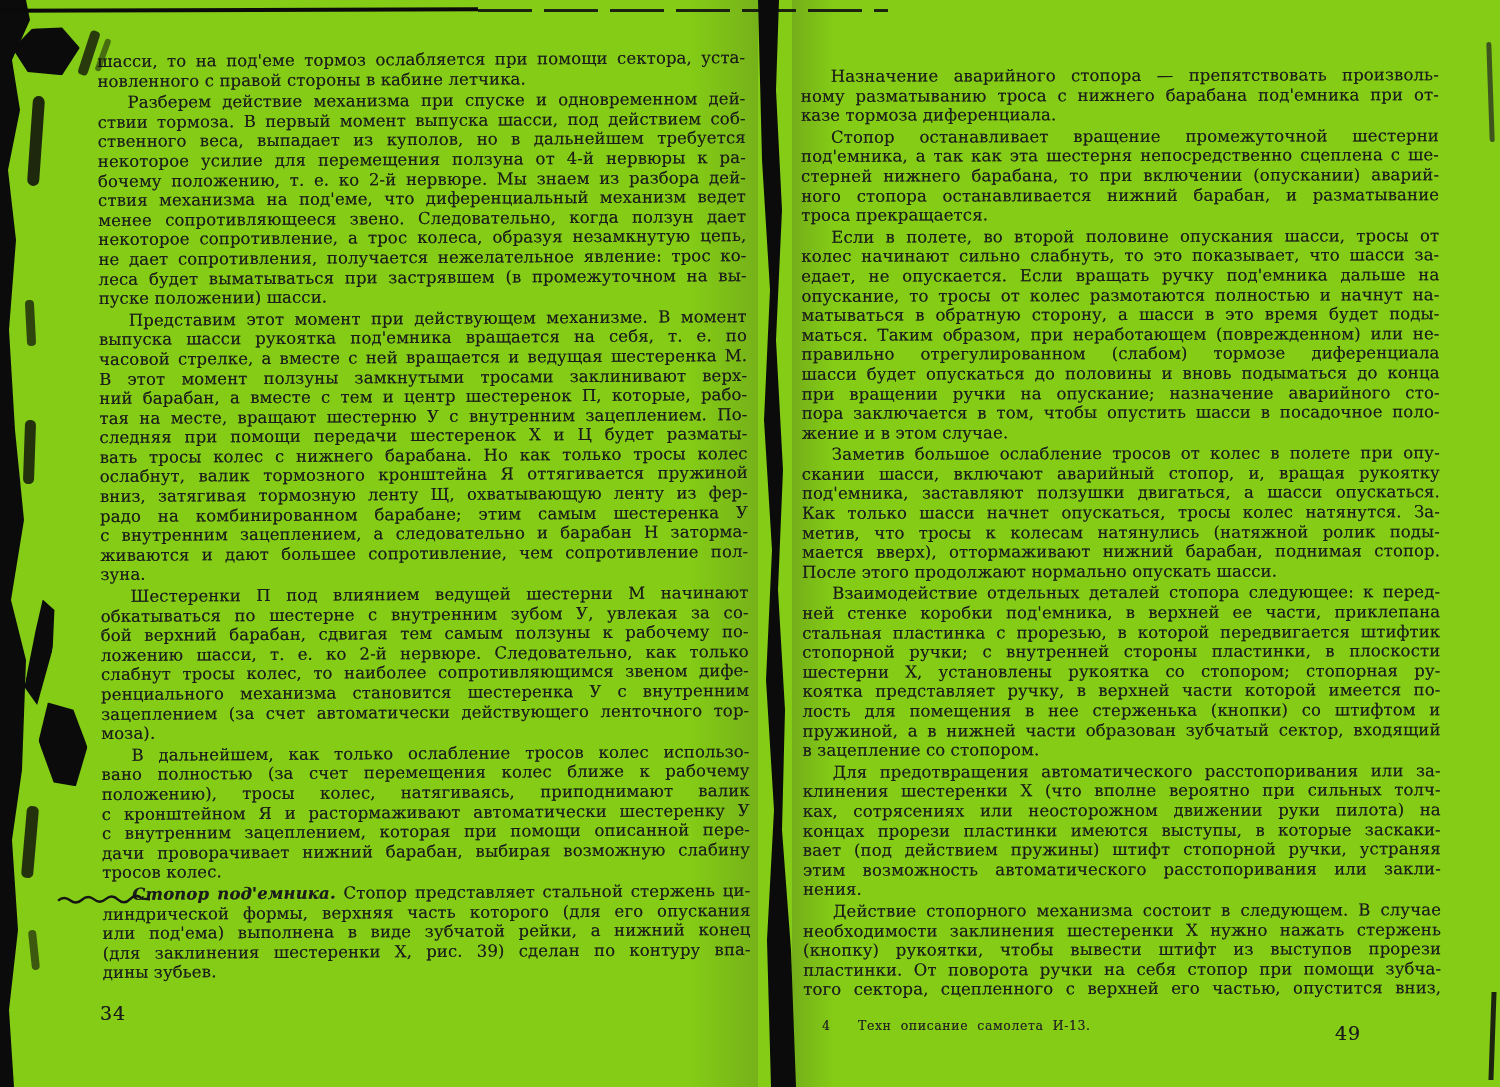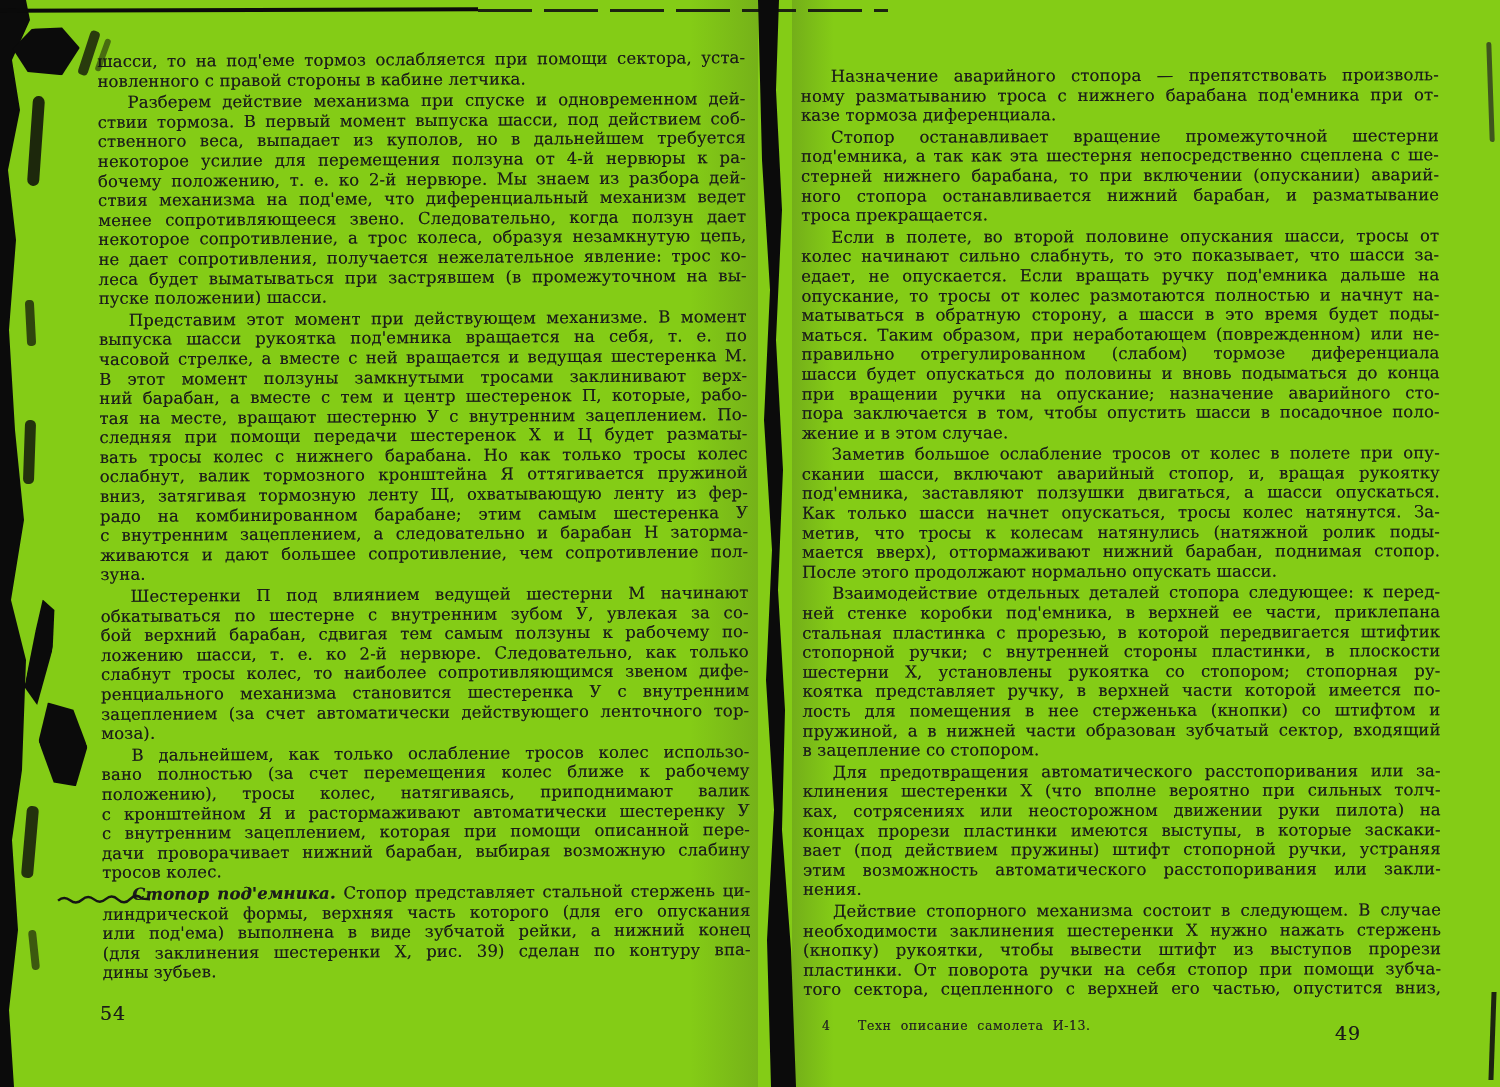--- a/index.html
+++ b/index.html
@@ -122,21 +122,21 @@
         <div class="line final">тросов колес.</div>
       </div>
       <div class="para indent">
         <div class="line"><span class="lead">Стопор под'емника.</span> Стопор представляет стальной стержень ци-</div>
         <div class="line">линдрической формы, верхняя часть которого (для его опускания</div>
         <div class="line">или под'ема) выполнена в виде зубчатой рейки, а нижний конец</div>
         <div class="line">(для заклинения шестеренки X, рис. 39) сделан по контуру впа-</div>
         <div class="line final">дины зубьев.</div>
       </div>
     </div>
-  <div class="pagenum" id="pn-left">54</div>
+  <div class="pagenum" id="pn-left">34</div>
 
   <div class="page-text" id="right-text">
       <div class="para indent">
         <div class="line">Назначение аварийного стопора — препятствовать произволь-</div>
         <div class="line">ному разматыванию троса с нижнего барабана под'емника при от-</div>
         <div class="line final">казе тормоза диференциала.</div>
       </div>
       <div class="para indent">
         <div class="line">Стопор останавливает вращение промежуточной шестерни</div>
         <div class="line">под'емника, а так как эта шестерня непосредственно сцеплена с ше-</div>

